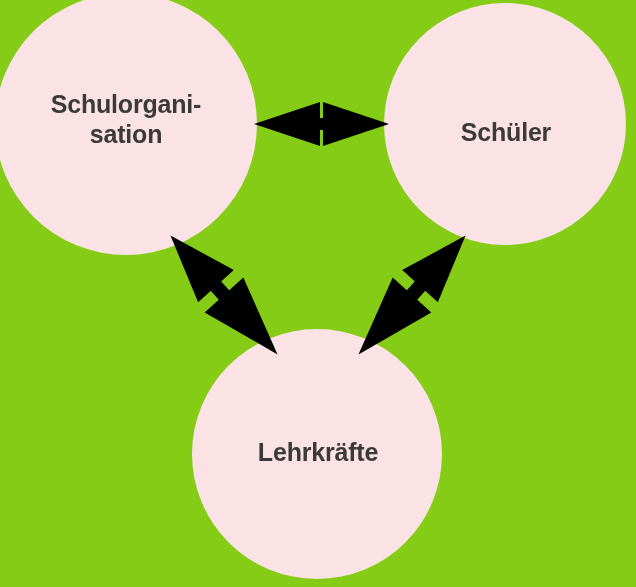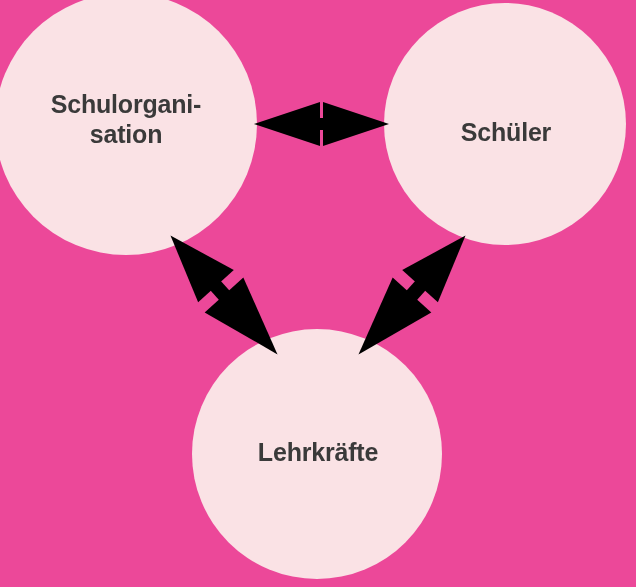--- a/index.html
+++ b/index.html
@@ -52,21 +52,21 @@
   #label-lehrkraefte {
     left: 192px;
     top: 438px;
     width: 252px;
     font-size: 25px;
   }
 </style>
 </head>
 <body>
 
-<div id="diagram-canvas" style="background: #ec4899;">
+<div id="diagram-canvas" style="background: #84cc16;">
 
   <svg id="diagram-svg" viewBox="0 0 636 587" xmlns="http://www.w3.org/2000/svg">
 
     <circle cx="126" cy="124" r="131" fill="#fae2e5"></circle>
 
     <circle cx="505" cy="124" r="121" fill="#fae2e5"></circle>
 
     <circle cx="317" cy="454" r="125" fill="#fae2e5"></circle>
 
     <g>

